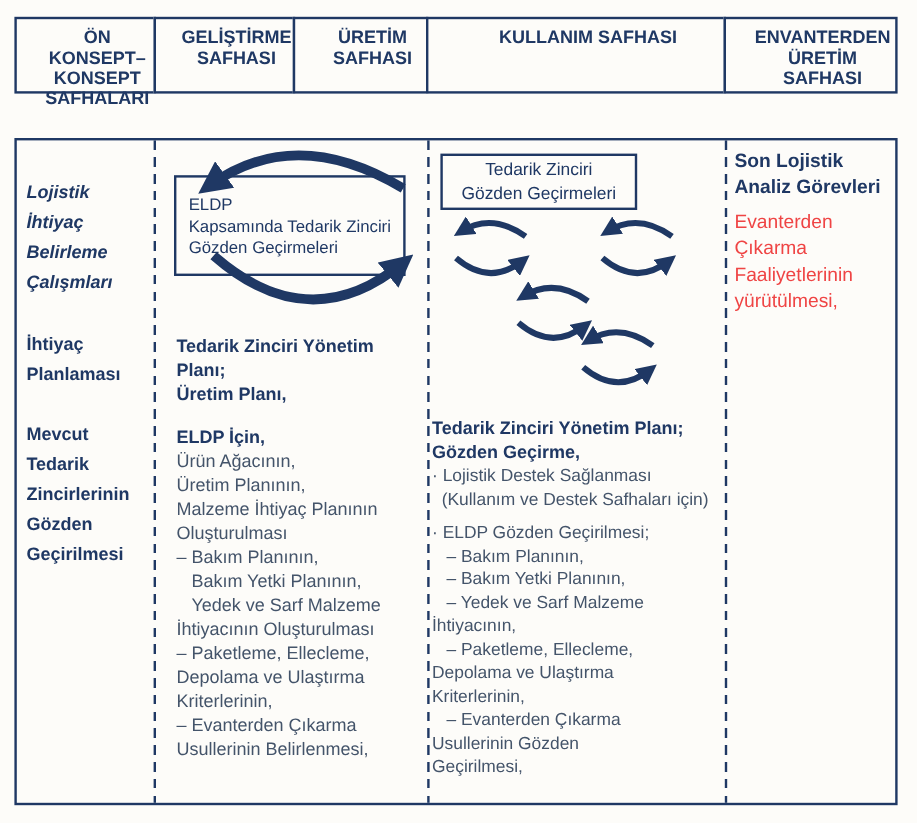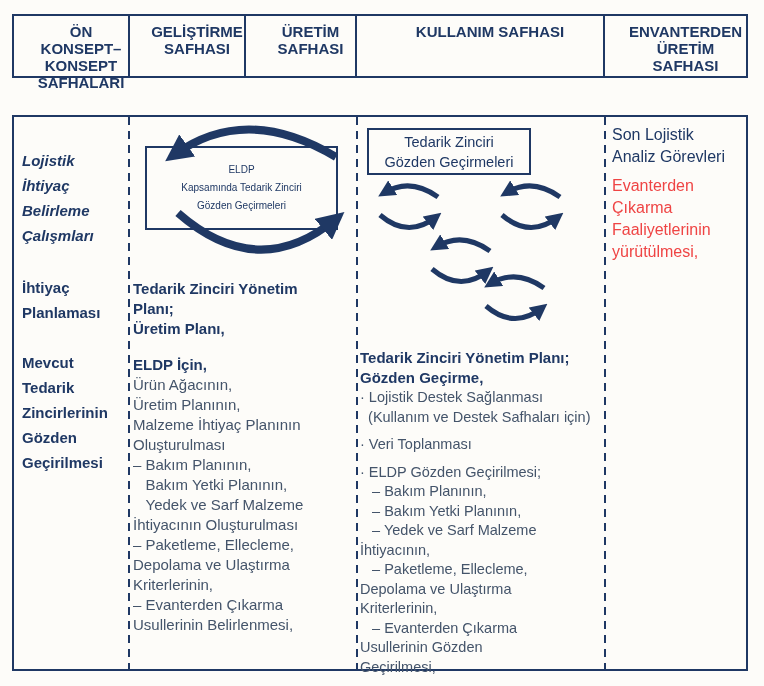--- a/index.html
+++ b/index.html
@@ -90,34 +90,33 @@
   
   .eldp-box {
     position: absolute;
     left: 131px; top: 29px;
     width: 193px; height: 84px;
     border: 2px solid #1f3864;
     background: #fdfcf9;
     display: flex;
     align-items: center;
     justify-content: center;
-    text-align: center;
-    font-size: 10px;
+    font-size: 14px;
     line-height: 18px;
     white-space: pre-line;
   }
   .cycle-svg {
     position: absolute;
     left: 124px; top: 0px;
     width: 228px; height: 156px;
     pointer-events: none;
   }
   .colB-text {
     position: absolute;
-    left: 119px; top: 162px;
+    left: 133px; top: 162px;
     width: 222px;
     font-size: 15px;
     line-height: 20px;
   }
   .colB-text .gap-above { margin-top: 16px; }
 
   
   .review-box {
     position: absolute;
     left: 353px; top: 11px;
@@ -146,21 +145,21 @@
     line-height: 19.5px;
   }
   .colC-text .title { font-size: 15px; line-height: 20px; }
   .colC-text .gap-above { margin-top: 8px; }
 
   
   .colD-title {
     position: absolute;
     left: 598px; top: 7px;
     width: 134px;
-    font-weight: normal;
+    font-weight: bold;
     font-size: 16px;
     line-height: 22px;
     white-space: pre-line;
   }
   .colD-body {
     position: absolute;
     left: 598px; top: 58px;
     width: 134px;
     font-size: 16px;
     line-height: 22px;
@@ -264,21 +263,20 @@
       <g transform="translate(112,93)">
         <path class="arc" d="M 62 18 Q 34 -2 8 14" stroke-width="5" marker-end="url(#ahMini)"></path>
         <path class="arc" d="M 4 36 Q 32 60 60 38" stroke-width="5" marker-end="url(#ahMini)"></path>
       </g>
     </svg>
     <div class="colC-text">
       <div class="preline bold title">Tedarik Zinciri Yönetim Planı;
 Gözden Geçirme,</div>
       <div class="preline reg">· Lojistik Destek Sağlanması
 &nbsp;&nbsp;(Kullanım ve Destek Safhaları için)</div>
-      <div class="preline reg gap-above">· Veri Toplanması</div>
       <div class="preline reg gap-above">· ELDP Gözden Geçirilmesi;
 &nbsp;&nbsp;&nbsp;– Bakım Planının,
 &nbsp;&nbsp;&nbsp;– Bakım Yetki Planının,
 &nbsp;&nbsp;&nbsp;– Yedek ve Sarf Malzeme
 İhtiyacının,
 &nbsp;&nbsp;&nbsp;– Paketleme, Ellecleme,
 Depolama ve Ulaştırma
 Kriterlerinin,
 &nbsp;&nbsp;&nbsp;– Evanterden Çıkarma
 Usullerinin Gözden

